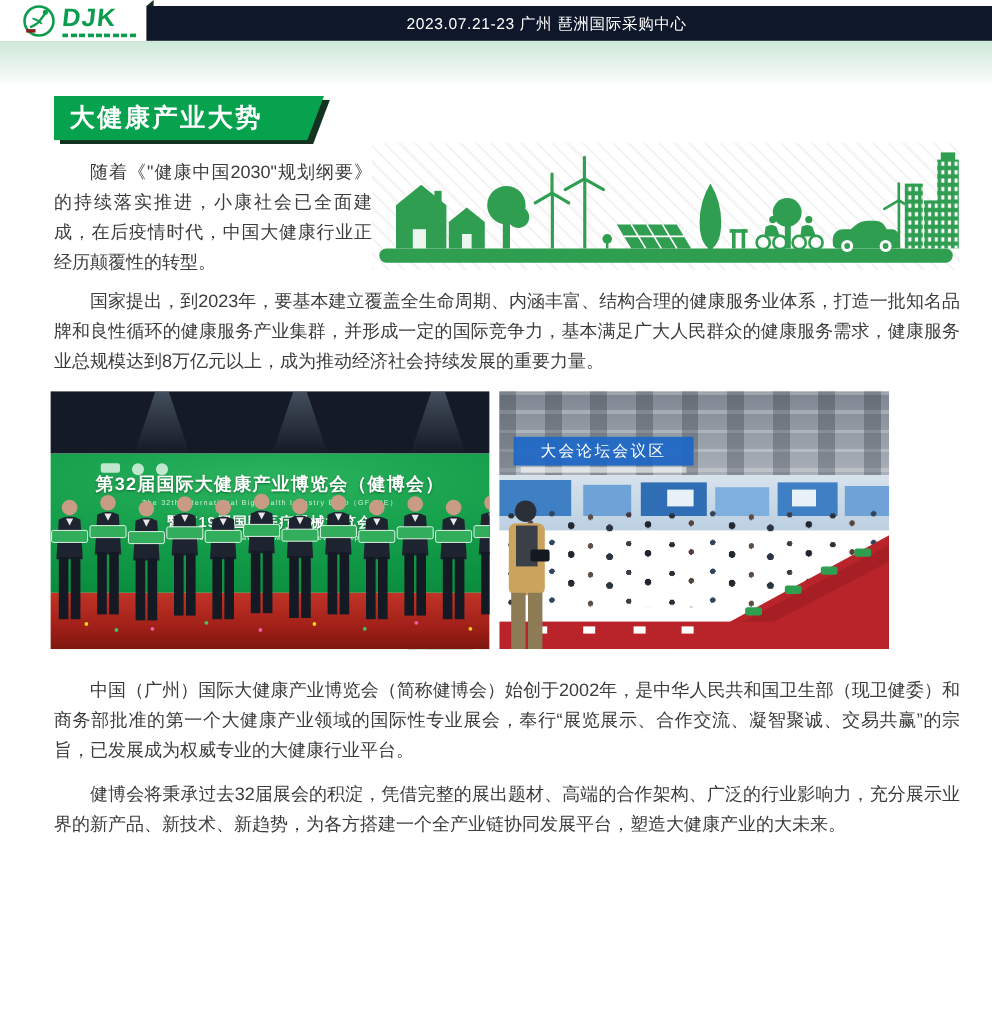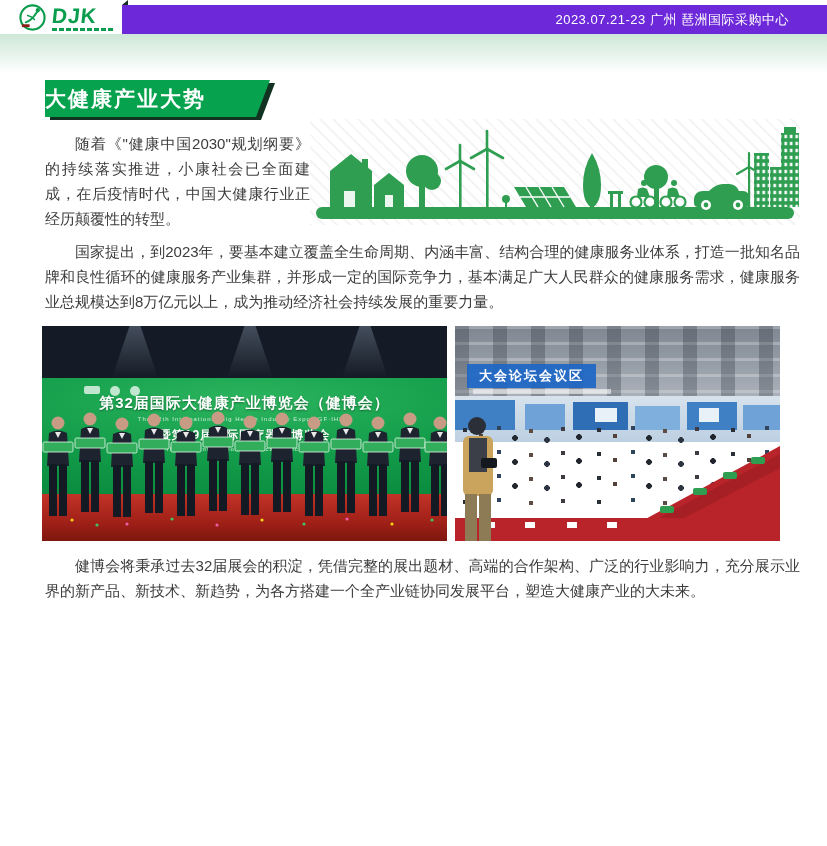--- a/index.html
+++ b/index.html
@@ -9,46 +9,46 @@
     color:#3c3c3c;
   }
   
   .topbar{position:relative;height:34px;background:#fff;}
   .logo{position:absolute;left:18px;top:3px;display:flex;align-items:center;gap:5px;z-index:2;}
   .logo-mark{width:29px;height:29px;}
   .logo-txt{display:flex;flex-direction:column;line-height:1;}
   .logo-djk{font-size:21px;font-weight:bold;color:#0a9d4e;letter-spacing:1px;transform:skewX(-6deg);}
   .logo-tagline{margin-top:2px;height:3px;width:62px;
     background:repeating-linear-gradient(90deg,#0a9d4e 0 5px,transparent 5px 7px);}
-  .topgreen{position:absolute;left:122px;right:0;top:5px;height:29px;background:#6d28d9;
-    display:flex;align-items:center;justify-content:flex-end;padding-right:38px;box-sizing:border-box;}
+  .topgreen{position:absolute;left:122px;right:0;top:5px;height:29px;background:#0f172a;
+    display:flex;align-items:center;justify-content:center;padding-right:38px;box-sizing:border-box;}
   .topgreen::before{content:"";position:absolute;left:0;top:-5px;
     border-bottom:5px solid #15301f;border-left:6px solid transparent;}
   .topgreen span{color:#fff;font-size:13px;letter-spacing:.5px;}
   .grad-strip{height:39px;background:linear-gradient(#cde7d8,#ffffff);}
   
   main{padding:0 27px 0 45px;}
   .banner{position:relative;height:37px;width:225px;margin-top:7px;}
   .banner .shadow{position:absolute;left:5px;top:3px;width:100%;height:100%;background:#123321;
     clip-path:polygon(0 0,100% 0,calc(100% - 14px) 100%,0 100%);}
   .banner .face{position:absolute;inset:0;background:#06a24d;
     clip-path:polygon(0 0,100% 0,calc(100% - 14px) 100%,0 100%);
-    color:#fff;font-size:21px;font-weight:bold;line-height:37px;letter-spacing:2px;box-sizing:border-box;}
+    color:#fff;font-size:21px;font-weight:bold;line-height:37px;padding-left:13px;letter-spacing:2px;box-sizing:border-box;}
   .para{font-size:15px;line-height:25px;text-align:justify;text-indent:2em;margin:0;color:#3c3c3c;}
   .row1{display:flex;margin-top:14px;}
   .para.narrow{width:265px;flex:none;}
   .eco-panel{width:490px;height:106px;margin-left:auto;margin-top:-12px;position:relative;
     background:repeating-linear-gradient(45deg,rgba(0,0,0,.045) 0 2px,transparent 2px 9px);}
   .eco-panel svg{position:absolute;left:0;bottom:0;}
   .p2{margin-top:8px;}
   .banner.b2{margin-top:24px;}
   
   .photos{display:flex;gap:8px;margin-top:12px;margin-left:-3px;}
   .photo{position:relative;overflow:hidden;height:215px;margin:0;flex:none;}
-  .photo.stage{width:405px;}
+  .photo.stage{width:366px;}
   .photo.hall{width:325px;}
   
   .st-ceiling{position:absolute;left:0;top:0;right:0;height:52px;background:#141b26;}
   .st-glow{position:absolute;top:0;width:46px;height:52px;background:linear-gradient(#6b7687,rgba(60,70,85,0));
     clip-path:polygon(38% 0,62% 0,100% 100%,0 100%);opacity:.55;}
   .st-screen{position:absolute;left:0;top:52px;right:0;height:116px;
     background:radial-gradient(120% 90% at 50% 20%,#2cb45e 0%,#129c49 55%,#0a8a3e 100%);}
   .st-logos{position:absolute;left:42px;top:8px;display:flex;gap:10px;opacity:.85;}
   .st-logos i{display:block;width:16px;height:8px;background:rgba(255,255,255,.85);border-radius:2px;}
   .st-logos i.round{width:10px;height:10px;border-radius:50%;}
@@ -63,22 +63,22 @@
     background:repeating-linear-gradient(#e8f5ec 0 2px,transparent 2px 4px);}
   .st-stage{position:absolute;left:0;bottom:0;right:0;height:47px;
     background:linear-gradient(#c23327,#a02018 60%,#7e170f);}
   .st-people{position:absolute;left:0;top:82px;}
   
   .hl-ceiling{position:absolute;left:0;top:0;right:0;height:70px;
     background:
       repeating-linear-gradient(90deg,rgba(35,42,52,.28) 0 14px,rgba(0,0,0,0) 14px 38px),
       repeating-linear-gradient(rgba(255,255,255,.25) 0 3px,rgba(0,0,0,0) 3px 16px),
       linear-gradient(#7e8691,#aab1ba);}
-  .hl-banner{position:absolute;left:12px;top:38px;width:129px;height:24px;background:rgba(28,102,197,.92);
-    color:#fff;font-size:13px;font-weight:bold;letter-spacing:2px;line-height:24px;text-align:center;}
+  .hl-banner{position:absolute;left:12px;top:38px;width:150px;height:24px;background:rgba(28,102,197,.92);
+    color:#fff;font-size:13px;font-weight:normal;letter-spacing:2px;line-height:24px;text-align:center;}
   .hl-banner-sub{position:absolute;left:18px;top:63px;width:138px;height:5px;background:rgba(255,255,255,.55);}
   .hl-booth{position:absolute;left:0;top:70px;right:0;height:46px;
     background:linear-gradient(#d7e2ec,#bcd0e2);}
   .hl-crowd{position:absolute;left:0;top:96px;right:0;height:84px;
     background:
       radial-gradient(4px 4px at 10px 8px,#2a2f38 55%,rgba(0,0,0,0) 60%),
       radial-gradient(4px 4px at 26px 14px,#54423a 55%,rgba(0,0,0,0) 60%),
       radial-gradient(4px 4px at 44px 6px,#31445e 55%,rgba(0,0,0,0) 60%),
       radial-gradient(5px 5px at 60px 16px,#23282f 55%,rgba(0,0,0,0) 60%),
       radial-gradient(4px 4px at 76px 9px,#5d4d44 55%,rgba(0,0,0,0) 60%),
@@ -316,15 +316,16 @@
           <rect x="8" y="110" width="30" height="60" rx="6" fill="#caa45c"></rect>
           <rect x="14" y="112" width="18" height="34" fill="#3a3f48"></rect>
           <rect x="10" y="168" width="12" height="47" fill="#8d7b55"></rect>
             <rect x="24" y="168" width="12" height="47" fill="#8d7b55"></rect>
           <rect x="26" y="132" width="16" height="10" rx="2" fill="#14181f"></rect>
         </g>
       </svg>
     </figure>
   </div>
 
+  <p class="para p3">中国（广州）国际大健康产业博览会（简称健博会）始创于2002年，是中华人民共和国卫生部（现卫健委）和商务部批准的第一个大健康产业领域的国际性专业展会，奉行“展览展示、合作交流、凝智聚诚、交易共赢”的宗旨，已发展成为权威专业的大健康行业平台。</p>
   <p class="para p5">健博会将秉承过去32届展会的积淀，凭借完整的展出题材、高端的合作架构、广泛的行业影响力，充分展示业界的新产品、新技术、新趋势，为各方搭建一个全产业链协同发展平台，塑造大健康产业的大未来。</p>
 
 </main>
 
 </body></html>

